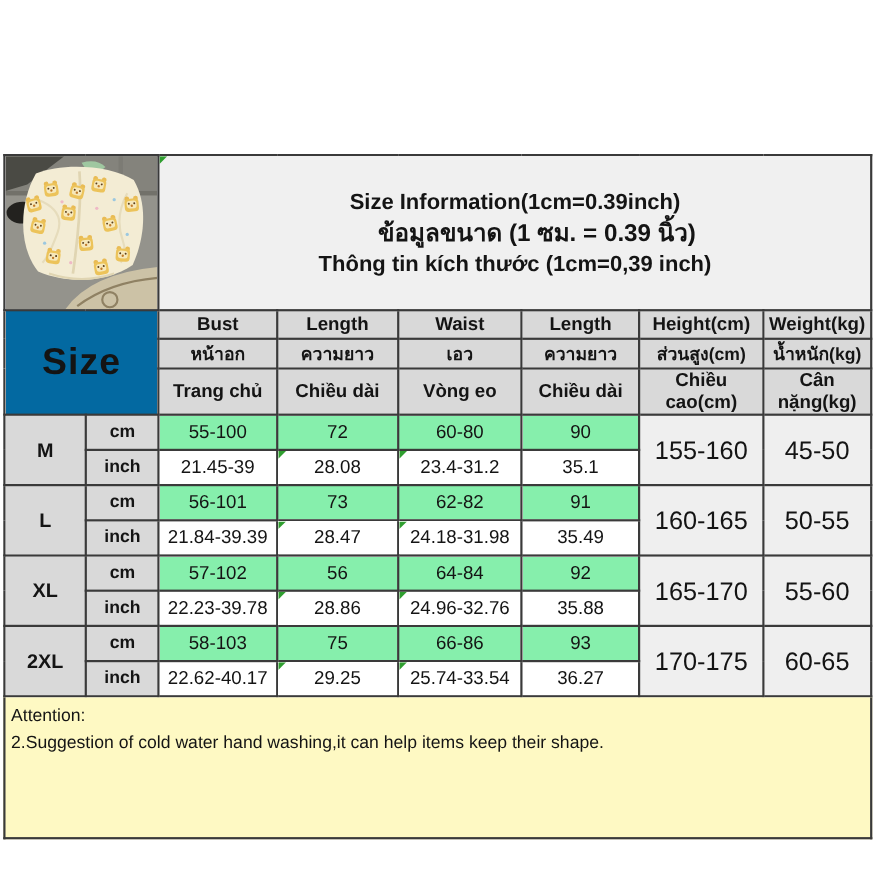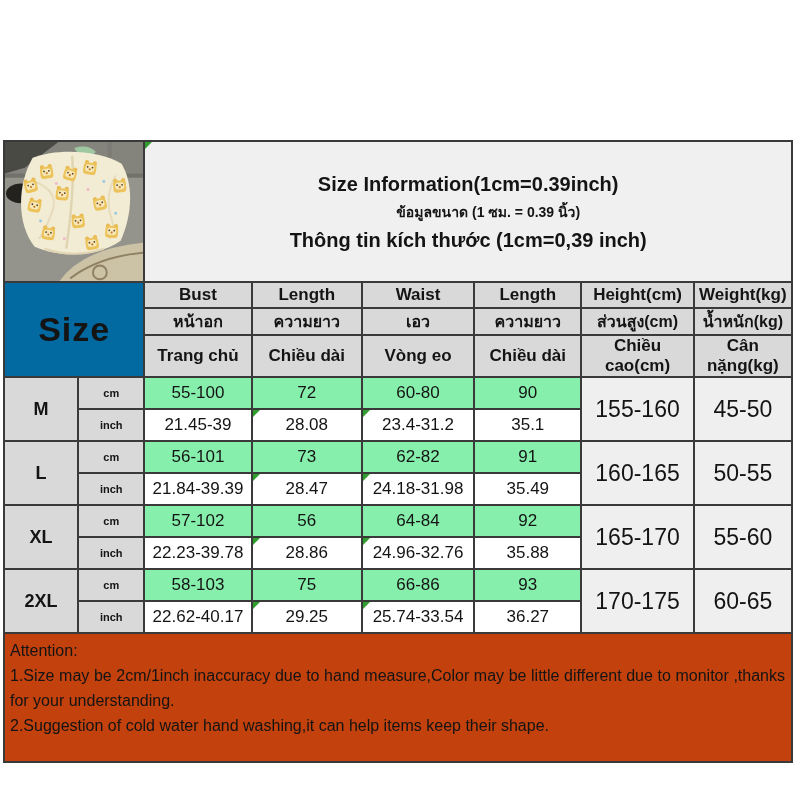--- a/index.html
+++ b/index.html
@@ -23,44 +23,44 @@
   }
   tr.r-photo { height: 141px; }
   tr.r-hdr   { height: 26px; }
   tr.r-data  { height: 32px; }
 
   .photo-cell { background: #98978f; }
   .photo-cell svg { display: block; width: 100%; height: 100%; }
 
   .title-cell { background: #f0f0f0; position: relative; }
   .title-line { font-weight: bold; font-size: 20px; line-height: 28px; }
-  .title-line.th { font-size: 14px; padding-left: 40px; }
+  .title-line.th { font-size: 22px; padding-left: 40px; }
 
   .size-head { background: #0369a1; font-weight: bold; font-size: 34px; letter-spacing: 1px; }
   .hdr { background: #d9d9d9; font-weight: bold; font-size: 17px; }
   .hdr.th { font-size: 16px; }
   .sz   { background: #d9d9d9; font-weight: bold; font-size: 18px; }
-  .unit { background: #d9d9d9; font-weight: bold; font-size: 11px; }
+  .unit { background: #d9d9d9; font-weight: bold; font-size: 16px; }
   .val  { font-size: 17px; }
   tr.cm-row  td.val { background: #86efac; }
   tr.inch-row td.val { background: #ffffff; }
   .merged { background: #efefef; font-size: 23px; }
 
   .rel { position: relative; }
   .corner-marker {
     position: absolute; top: 0; left: 0; width: 0; height: 0;
     border-top: 7px solid #2f9e2f; border-right: 7px solid transparent;
   }
 
   .attention {
     border: 2px solid #3a3a3a; border-top: none;
     width: 790px; height: 129px;
     padding: 4px 6px 0 5px;
     font-size: 16px; line-height: 25px;
-    background: #c2410c;
+    background: #fef9c3;
   }
   .attention .just { text-align: justify; }
 </style>
 </head>
 <body>
 
 <div class="sheet">
   <table class="size-table">
     <colgroup>
       <col style="width:74px">
@@ -226,16 +226,15 @@
       <td class="val">22.62-40.17</td>
       <td class="val rel"><span class="corner-marker"></span><span>29.25</span></td>
       <td class="val rel"><span class="corner-marker"></span><span>25.74-33.54</span></td>
       <td class="val">36.27</td>
     </tr>
   </tbody>
     </table>
 
   <div class="attention">
     <div>Attention:</div>
-    <p class="just">1.Size may be 2cm/1inch inaccuracy due to hand measure,Color may be little different due to monitor ,thanks for your understanding.</p>
     <p>2.Suggestion of cold water hand washing,it can help items keep their shape.</p>
   </div>
 </div>
 
 </body></html>

